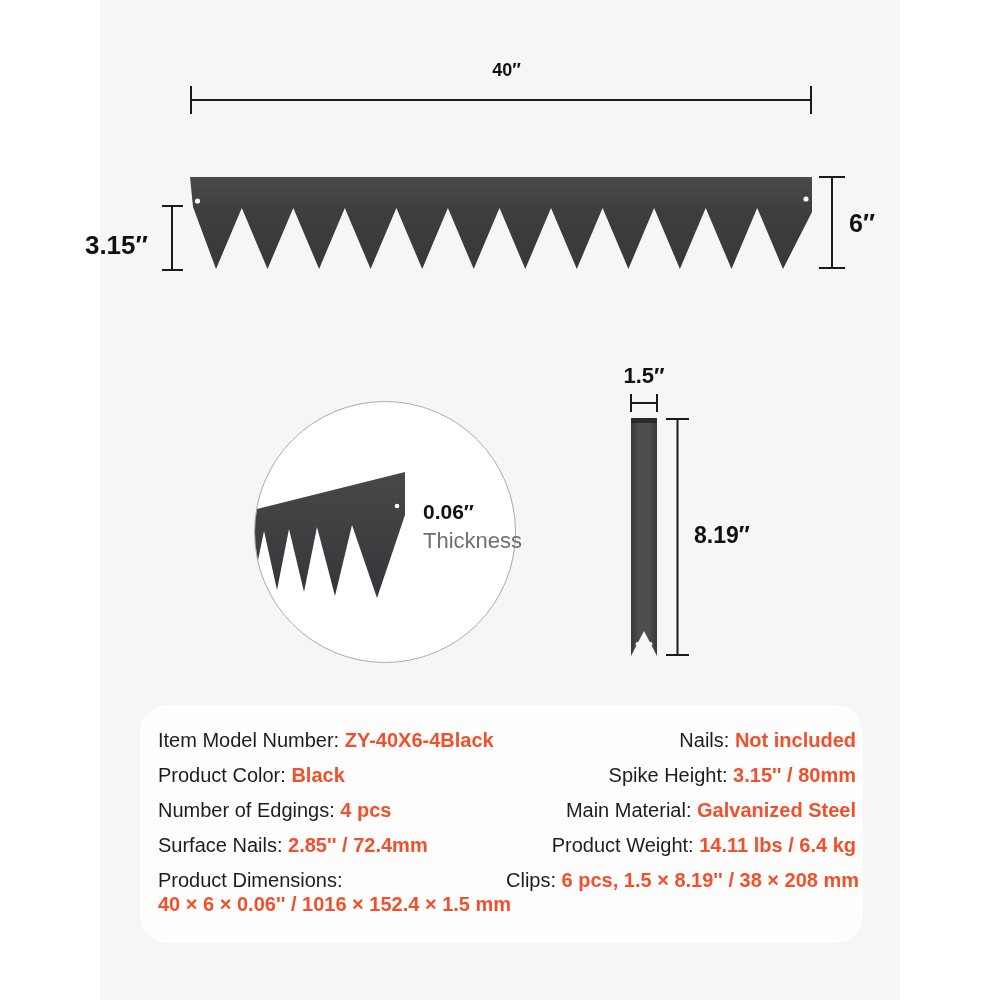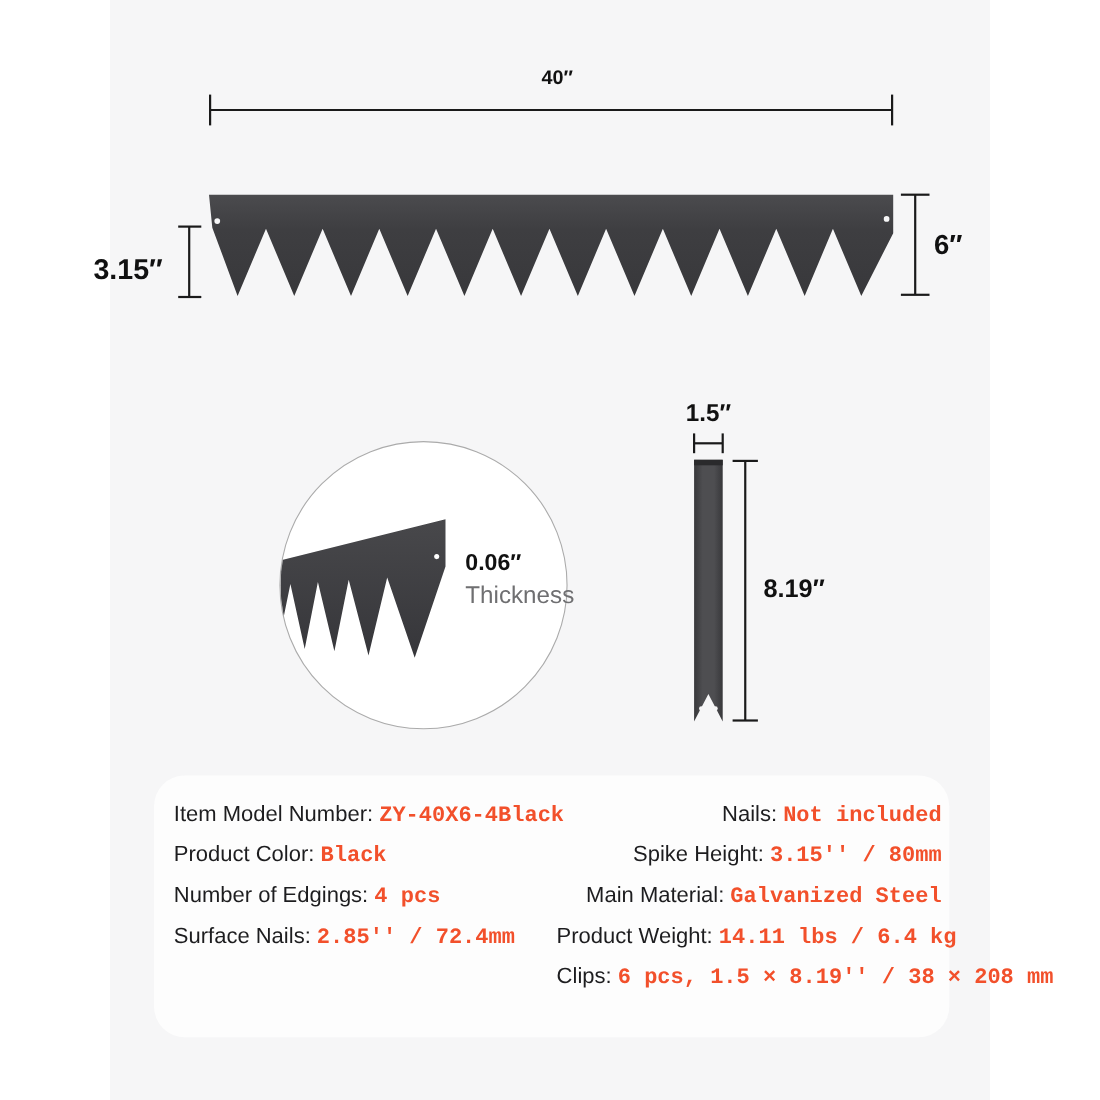--- a/index.html
+++ b/index.html
@@ -21,21 +21,21 @@
   .thickness-caption{position:absolute;left:423px;top:528px;font-size:22px;color:#6f6f71;}
   .spec-panel{
     position:absolute;left:140px;top:705px;width:723px;height:238px;
     background:#fdfdfd;border-radius:28px;
   }
   .spec-col{position:absolute;top:24px;}
   .spec-col.left{left:18px;width:345px;}
   .spec-col.right{left:366px;width:350px;}
   .spec-row{font-size:20px;line-height:22px;margin-bottom:13px;white-space:nowrap;}
   .spec-row .lbl{color:#1d1d1f;}
-  .spec-row .val{color:#f2502b;font-weight:bold;font-family:Liberation Mono, monospace;}
+  .spec-row .val{color:#f2502b;font-weight:bold;}
   .spec-row.wrap2 .val2{display:block;line-height:26px;color:#f2502b;font-weight:bold;}
   svg{display:block;}
 </style>
 </head>
 <body>
 
 <div class="stage">
   <div class="canvas"></div>
 
   <div class="abs dimlabel center" style="left:196px;top:60px;width:621px;font-size:18px;">40″</div>
@@ -133,20 +133,24 @@
       </div>
       <div class="spec-row">
         <span class="lbl">Product Color: </span><span class="val">Black</span>
       </div>
       <div class="spec-row">
         <span class="lbl">Number of Edgings: </span><span class="val">4 pcs</span>
       </div>
       <div class="spec-row">
         <span class="lbl">Surface Nails: </span><span class="val">2.85'' / 72.4mm</span>
       </div>
+      <div class="spec-row wrap2">
+        <span class="lbl">Product Dimensions:</span>
+        <span class="val2">40 × 6 × 0.06'' / 1016 × 152.4 × 1.5 mm</span>
+      </div>
     </div>
     <div class="spec-col right">
       <div class="spec-row">
         <span class="lbl">Nails: </span><span class="val">Not included</span>
       </div>
       <div class="spec-row">
         <span class="lbl">Spike Height: </span><span class="val">3.15'' / 80mm</span>
       </div>
       <div class="spec-row">
         <span class="lbl">Main Material: </span><span class="val">Galvanized Steel</span>

